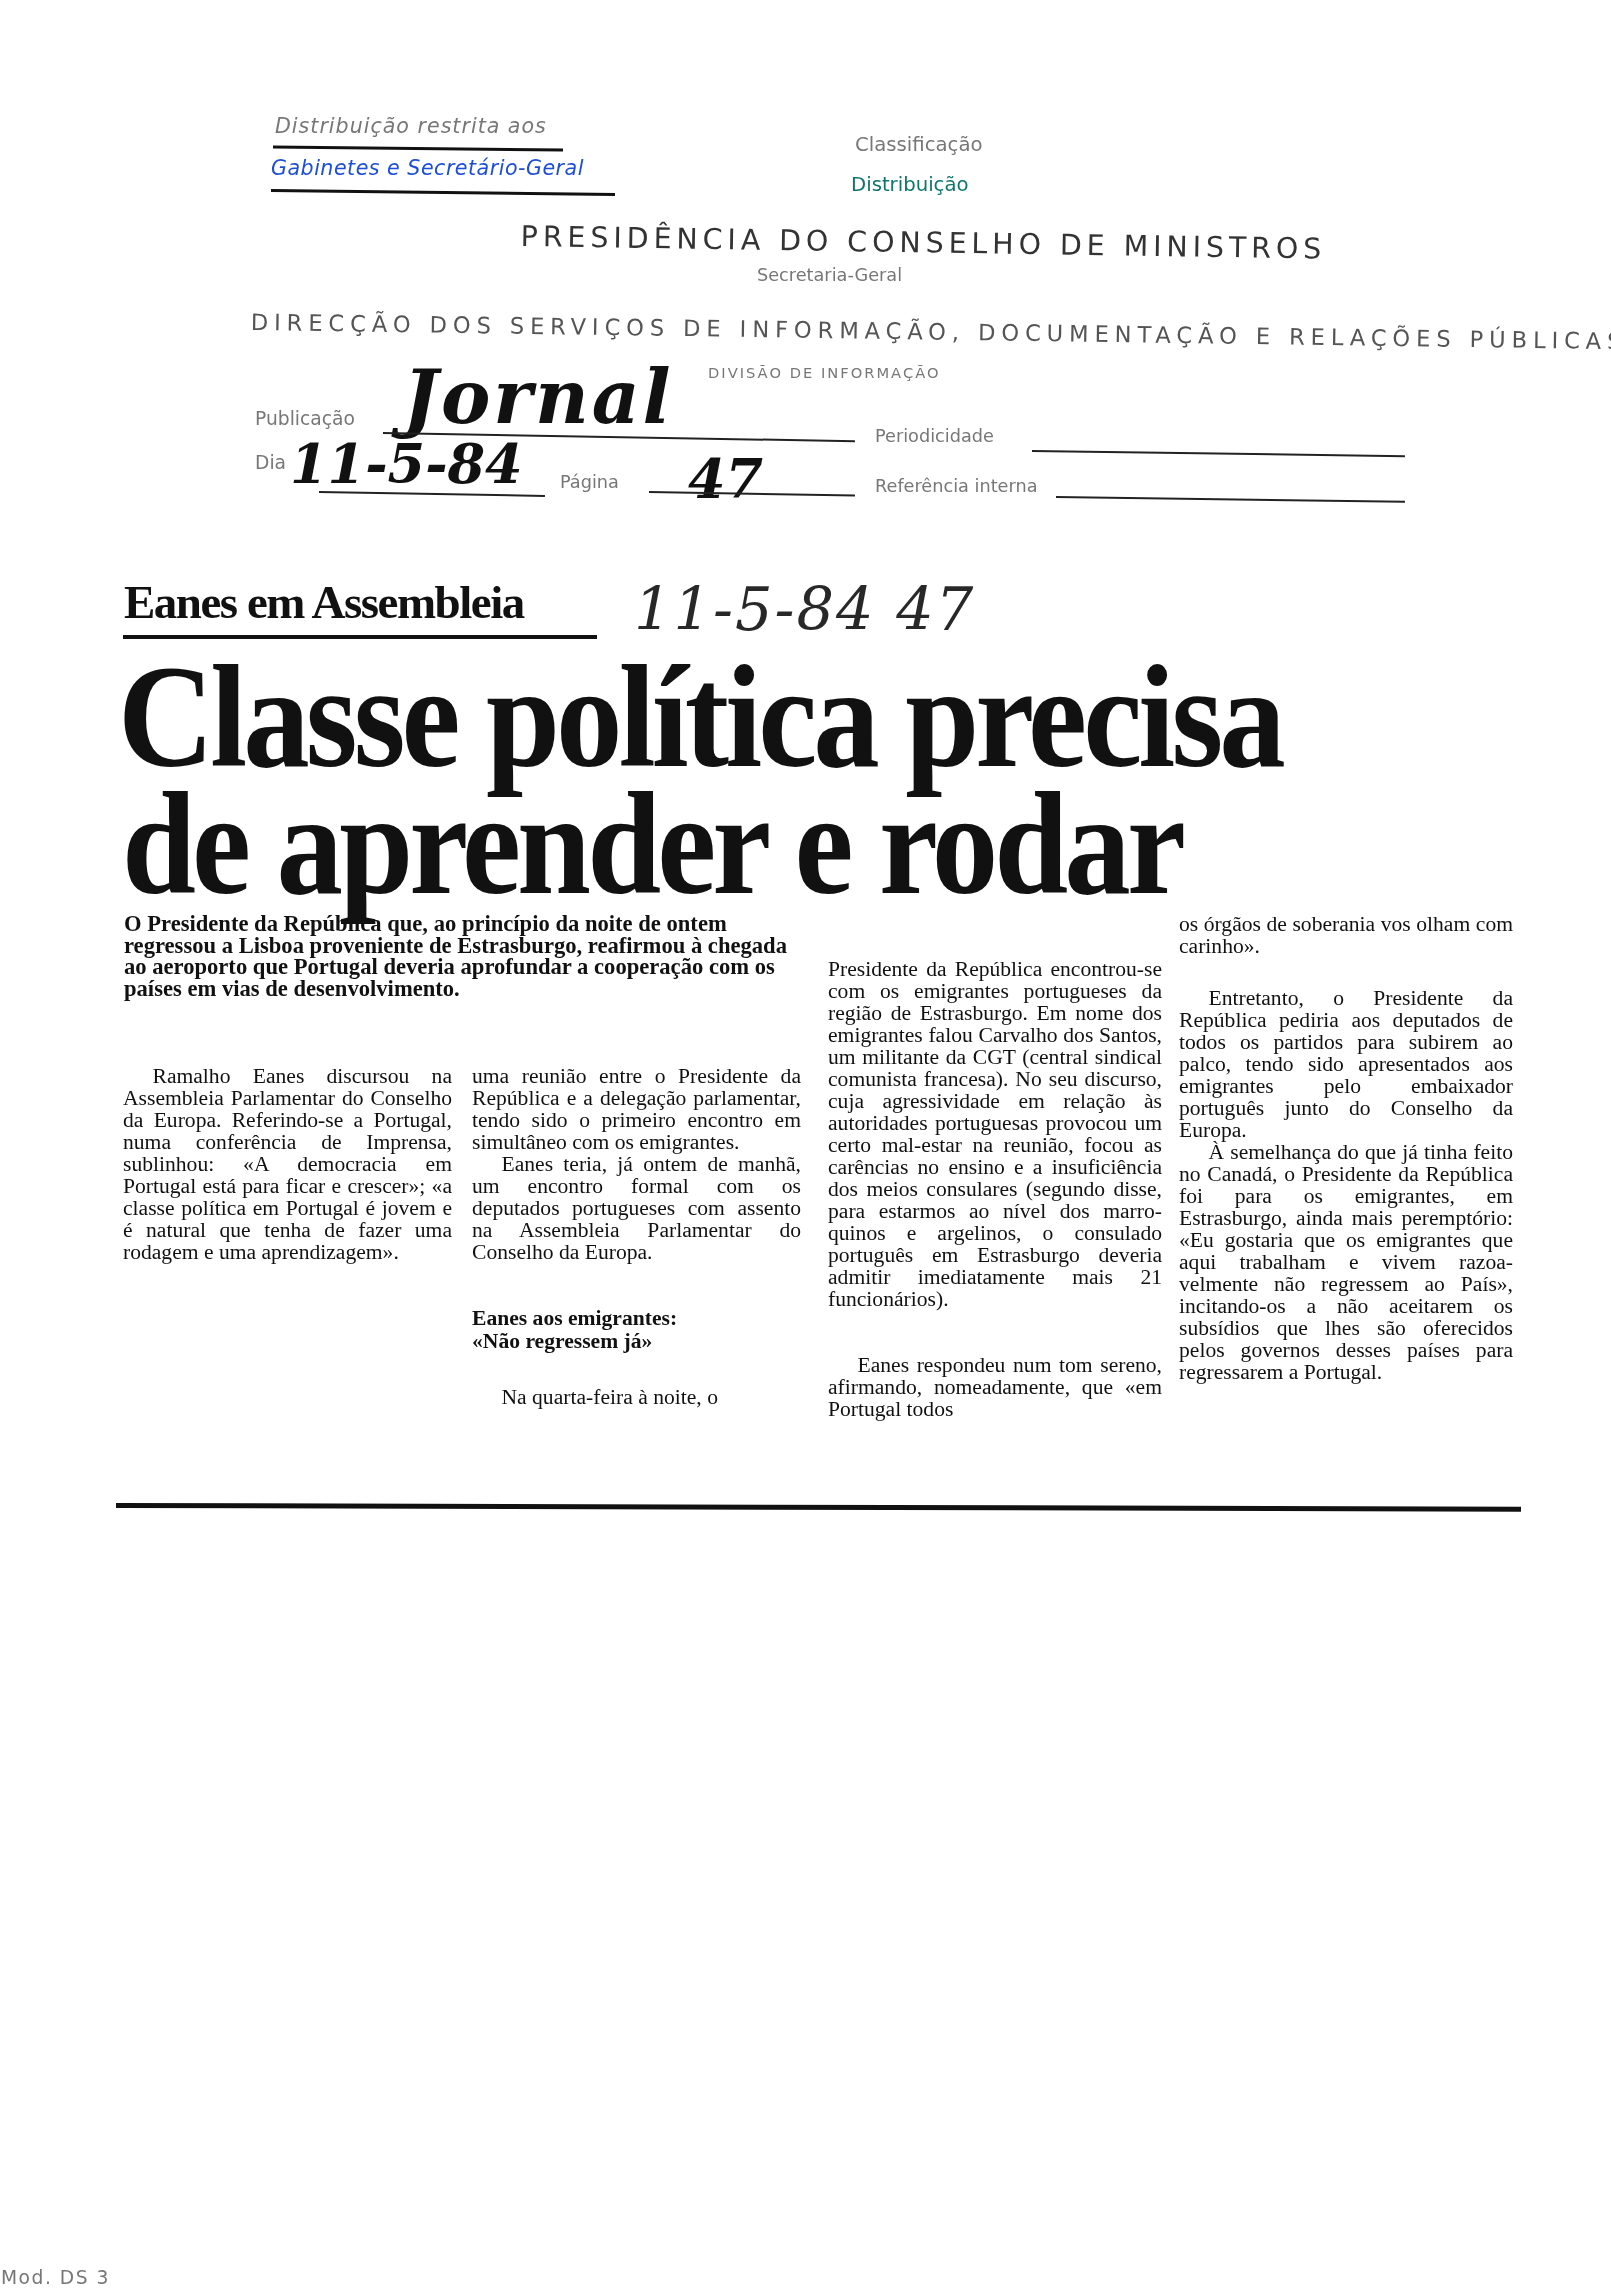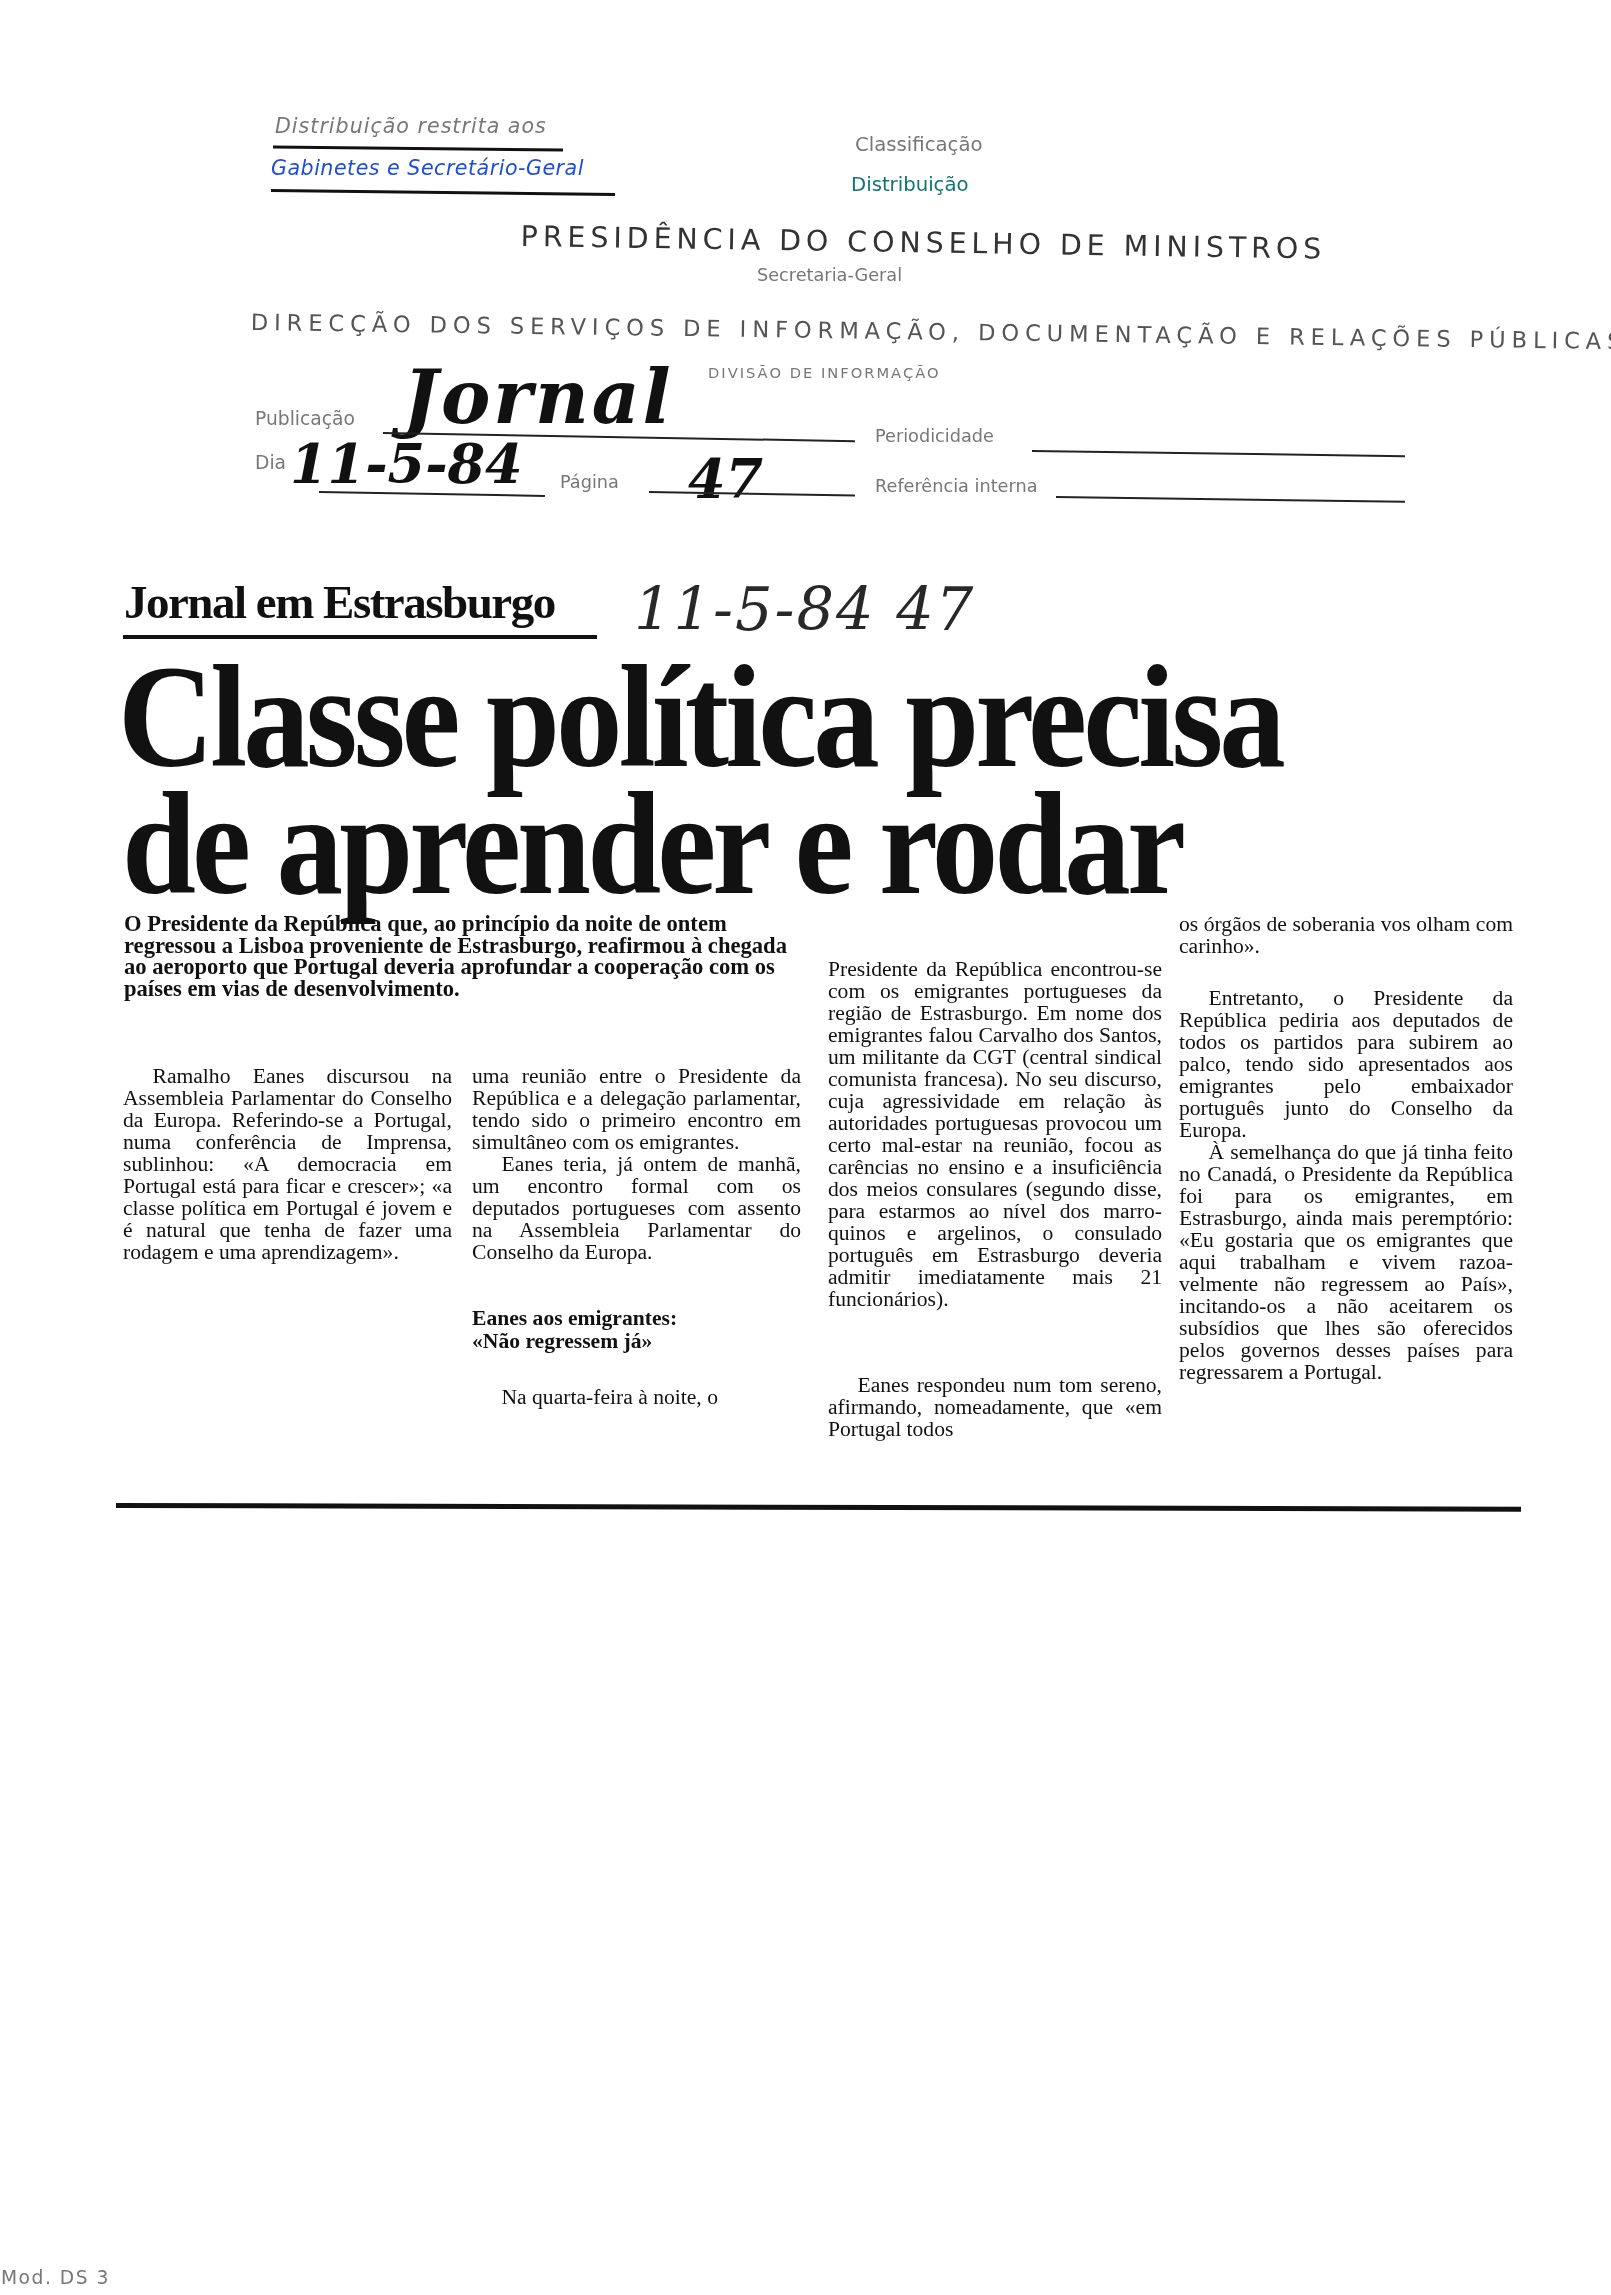--- a/index.html
+++ b/index.html
@@ -43,21 +43,21 @@
 
 <div class="abs sans faint" style="left:255px; top:452px; font-size:18.7px;">Dia</div>
 <div class="abs hw" style="left:290px; top:432px; font-size:54px;">11-5-84</div>
 <div class="fill-line" style="left:319px; top:491px; width:226px; transform:rotate(1deg); transform-origin:left;"></div>
 <div class="abs sans faint" style="left:560px; top:472px; font-size:17.7px;">Página</div>
 <div class="abs hw" style="left:688px; top:447px; font-size:54px;">47</div>
 <div class="fill-line" style="left:649px; top:491px; width:206px; transform:rotate(1deg); transform-origin:left;"></div>
 <div class="abs sans faint" style="left:875px; top:476px; font-size:17.7px;">Referência interna</div>
 <div class="fill-line" style="left:1056px; top:496px; width:349px; transform:rotate(0.8deg); transform-origin:left;"></div>
 
-<div class="abs kicker" style="left:124px; top:575px;">Jornal em Estrasburgo</div>
+<div class="abs kicker" style="left:124px; top:575px;">Eanes em Assembleia</div>
 <div class="stamp-line" style="left:123px; top:635px; width:474px; height:4.4px;"></div>
 
 <div class="abs hw" style="left:634px; top:575px; font-size:59px; font-weight:normal; letter-spacing:2px; opacity:0.9;">11-5-84 47</div>
 
 <div class="abs headline" style="left:118px; top:644px;">Classe política precisa</div>
 <div class="abs headline" style="left:122px; top:771px;">de aprender e rodar</div>
 
 <div class="lead" style="left:124px; top:913px;">O Presidente da República que, ao princípio da noite de ontem regressou a Lisboa proveniente de Estrasburgo, reafirmou à chegada ao aeroporto que Portugal deveria aprofundar a cooperação com os países em vias de desenvolvimento.</div>
 
 <div class="col" style="left:123px; top:1065px; width:329px;">
@@ -67,21 +67,21 @@
 <div class="col" style="left:472px; top:1065px; width:329px;">
   <p class="noindent">uma reunião entre o Presidente da República e a delegação parlamentar, tendo sido o pri­meiro encontro em simultâneo com os emigrantes.</p>
   <p>Eanes teria, já ontem de manhã, um encontro formal com os deputados portugueses com assento na Assembleia Parlamentar do Conselho da Europa.</p>
   <p class="subhead">Eanes aos emigrantes:</p>
   <p class="noindent b" style="margin-bottom:34px;">«Não regressem já»</p>
   <p>Na quarta-feira à noite, o</p>
 </div>
 
 <div class="col" style="left:828px; top:958px; width:334px;">
   <p class="noindent">Presidente da República en­controu-se com os emigrantes portugueses da região de Es­trasburgo. Em nome dos emi­grantes falou Carvalho dos Santos, um militante da CGT (central sindical comunista francesa). No seu discurso, cu­ja agressividade em relação às autoridades portuguesas provo­cou um certo mal-estar na reu­nião, focou as carências no en­sino e a insuficiência dos meios consulares (segundo disse, para estarmos ao nível dos marro­quinos e argelinos, o consulado português em Estrasburgo de­veria admitir imediatamente mais 21 funcionários).</p>
-  <p style="margin-top:64px;">Eanes respondeu num tom sereno, afirmando, nomeada­mente, que «em Portugal todos</p>
+  <p style="margin-top:44px;">Eanes respondeu num tom sereno, afirmando, nomeada­mente, que «em Portugal todos</p>
 </div>
 
 <div class="col" style="left:1179px; top:913px; width:334px;">
   <p class="noindent">os órgãos de soberania vos olham com carinho».</p>
   <p style="margin-top:29.5px;">Entretanto, o Presidente da República pediria aos deputa­dos de todos os partidos para subirem ao palco, tendo sido apresentados aos emigrantes pelo embaixador português junto do Conselho da Europa.</p>
   <p>À semelhança do que já ti­nha feito no Canadá, o Presi­dente da República foi para os emigrantes, em Estrasburgo, ainda mais peremptório: «Eu gostaria que os emigrantes que aqui trabalham e vivem razoa­velmente não regressem ao País», incitando-os a não acei­tarem os subsídios que lhes são oferecidos pelos governos des­ses países para regressarem a Portugal.</p>
 </div>
 
 <div class="stamp-line" style="left:116px; top:1503px; width:1405px; height:4.9px; transform:rotate(0.15deg); transform-origin:left;"></div>
 

